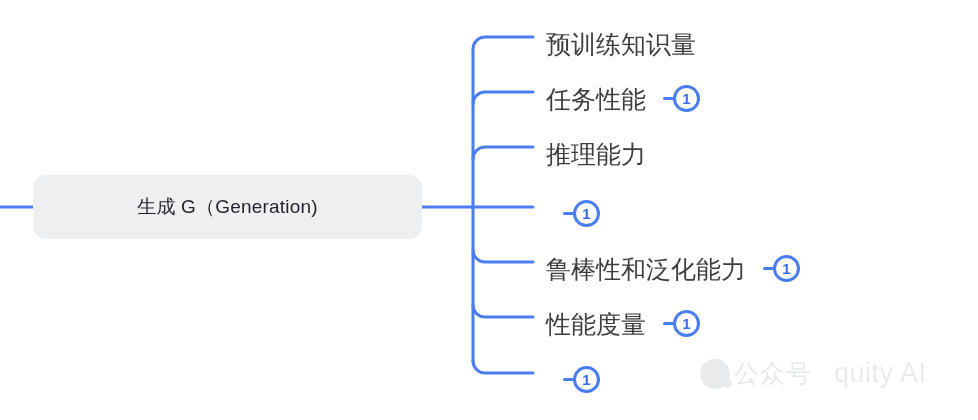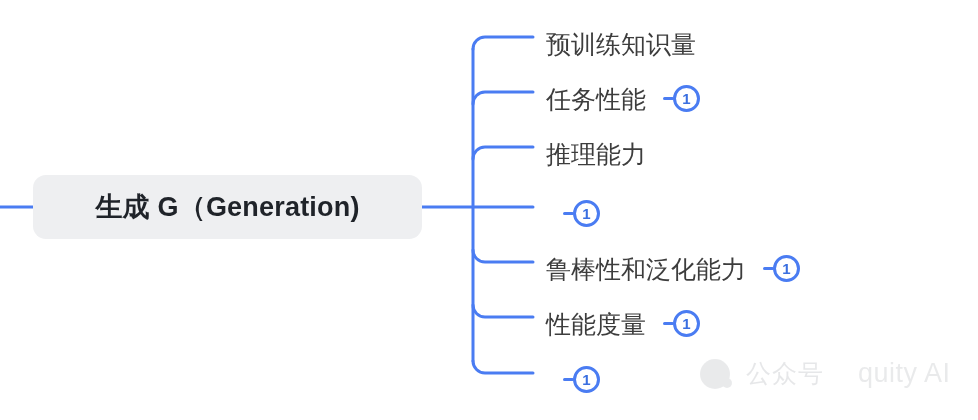--- a/index.html
+++ b/index.html
@@ -40,22 +40,22 @@
     width: 389px;
     height: 64px;
     background: #eeeff1;
     border-radius: 13px;
     display: flex;
     align-items: center;
     justify-content: center;
     box-sizing: border-box;
   }
   #root-node .root-label {
-    font-size: 27px;
-    font-weight: bold;
+    font-size: 19px;
+    font-weight: normal;
     color: #1f2329;
     letter-spacing: 0.2px;
     white-space: nowrap;
   }
 
   
   .branch-row {
     position: absolute;
     left: 546px;
     height: 40px;
@@ -99,21 +99,20 @@
   
   #watermark {
     position: absolute;
     left: 700px;
     top: 357px;
     display: flex;
     align-items: center;
     opacity: 0.30;
     pointer-events: none;
     user-select: none;
-    gap: 12px;
   }
   #watermark .wm-mark {
     width: 30px;
     height: 30px;
     border-radius: 50%;
     background: #b9bcc0;
     position: relative;
     flex: none;
   }
   #watermark .wm-mark::after {

